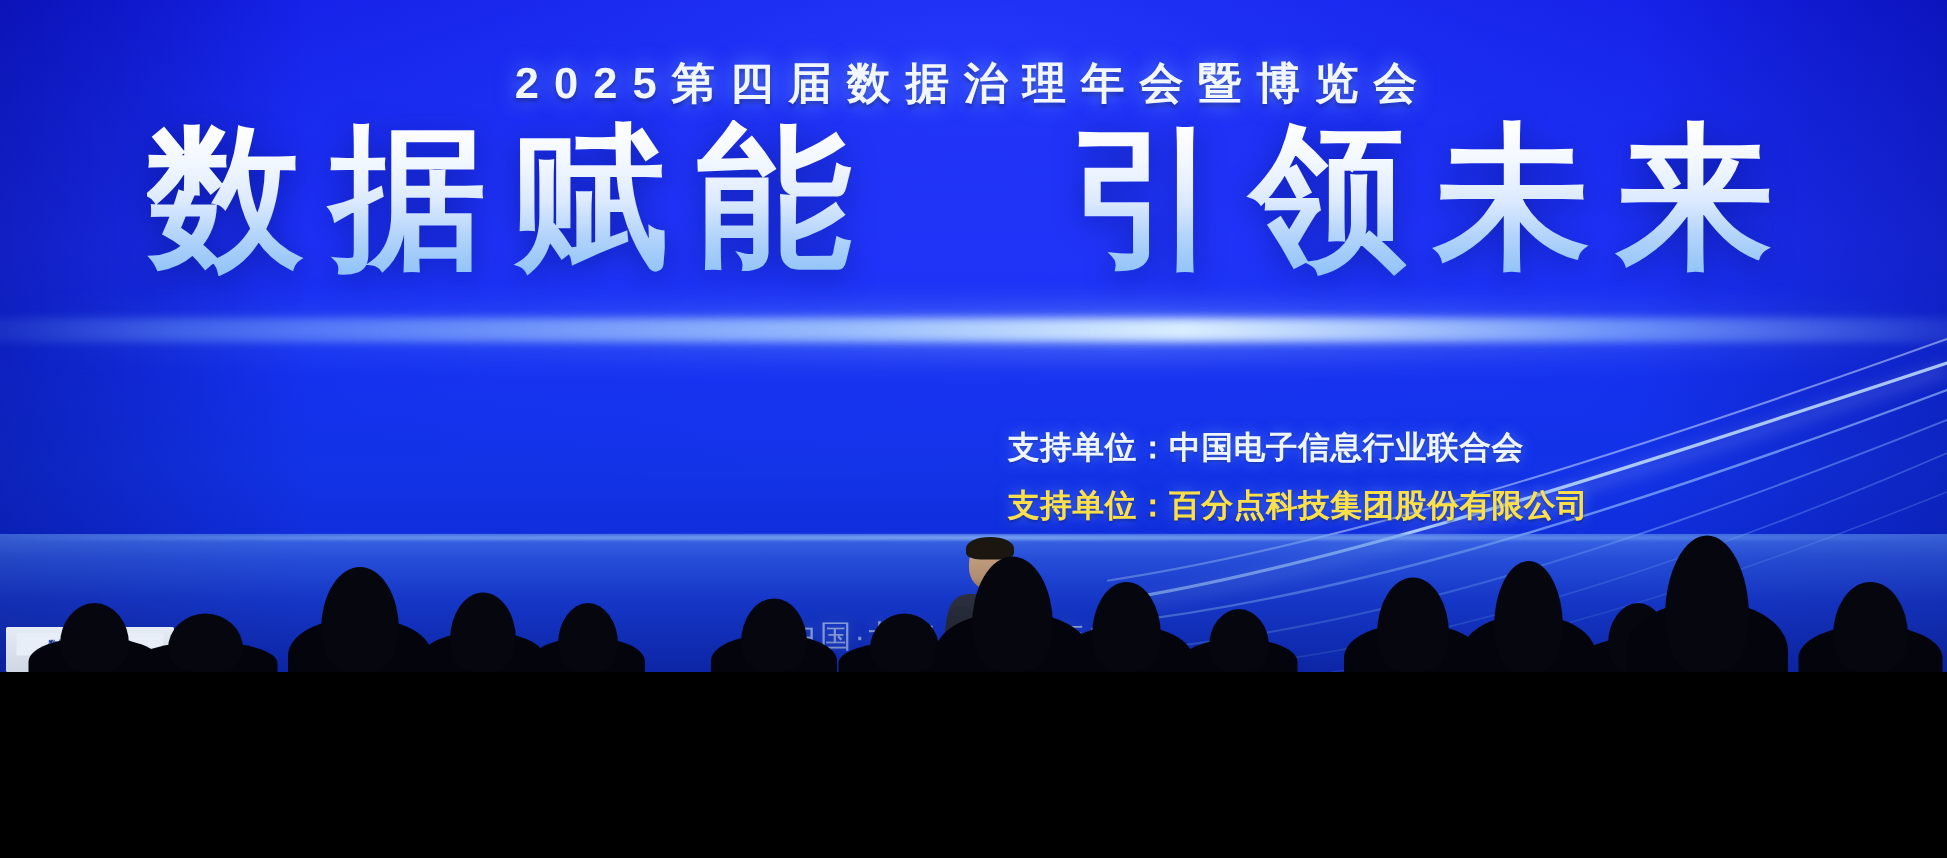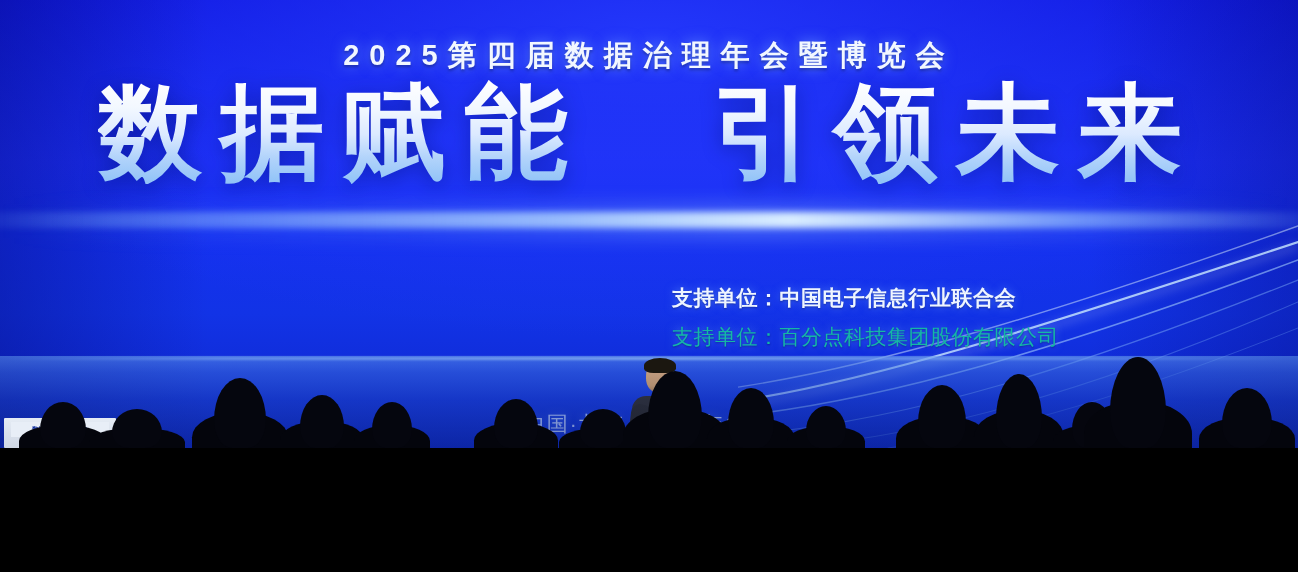--- a/index.html
+++ b/index.html
@@ -147,22 +147,22 @@
     font-weight: bold;
     color: #eef5ff;
     letter-spacing: 0.5px;
     text-shadow: 0 0 9px rgba(110,165,255,0.6), 0 1px 2px rgba(0,10,80,0.5);
   }
   .credit-right-2 {
     position: absolute;
     left: 672px;
     top: 39px;
     font-size: 21px;
-    font-weight: normal;
-    color: #14b8a6;
+    font-weight: bold;
+    color: #fde047;
     letter-spacing: 0.5px;
     text-shadow: 0 0 9px rgba(110,165,255,0.6), 0 1px 2px rgba(0,10,80,0.5);
   }
 
   .venue {
     position: absolute;
     top: 410px;
     left: 0;
     width: 100%;
     text-align: center;

